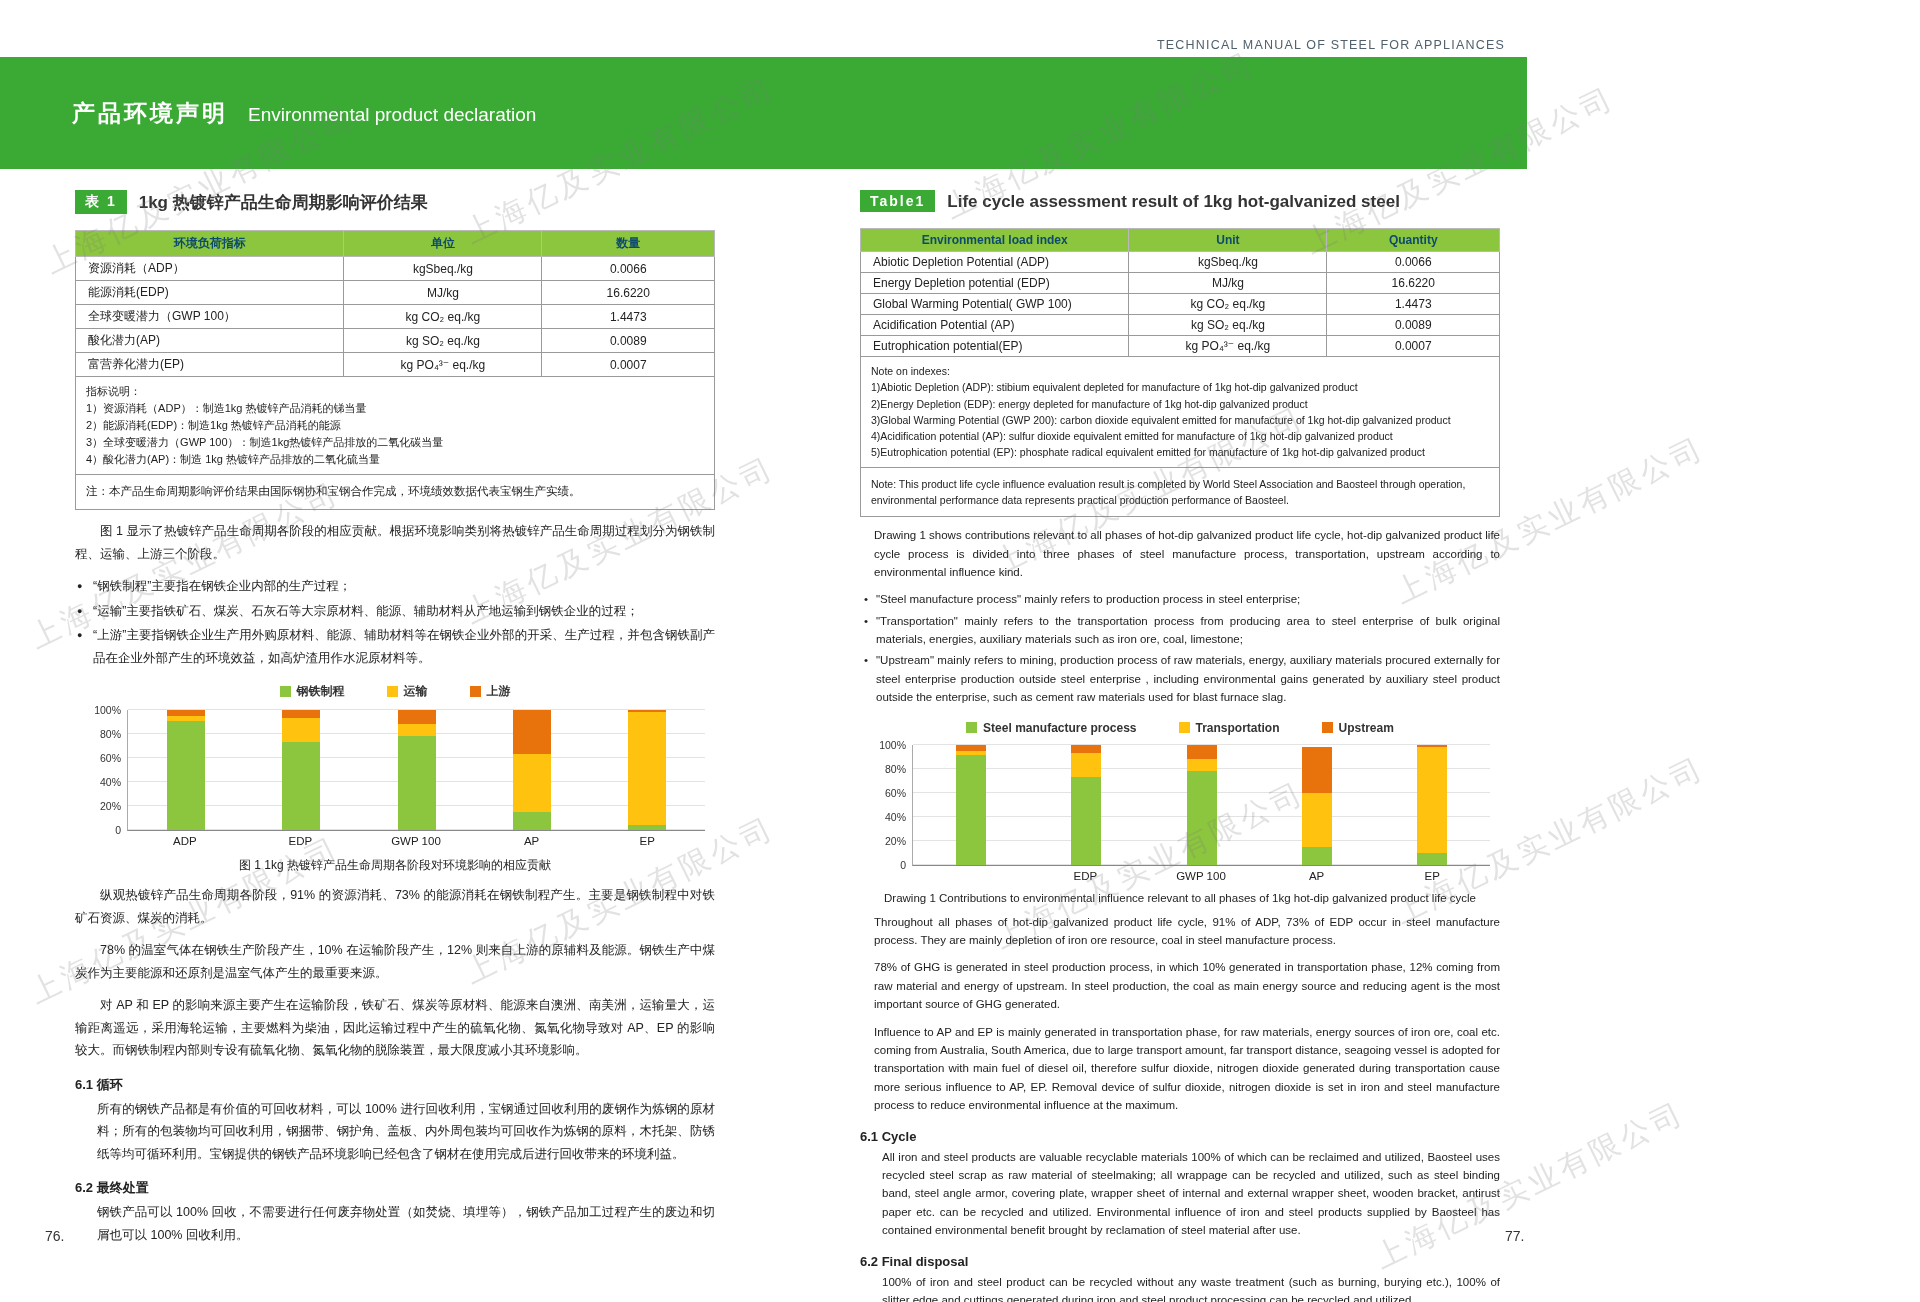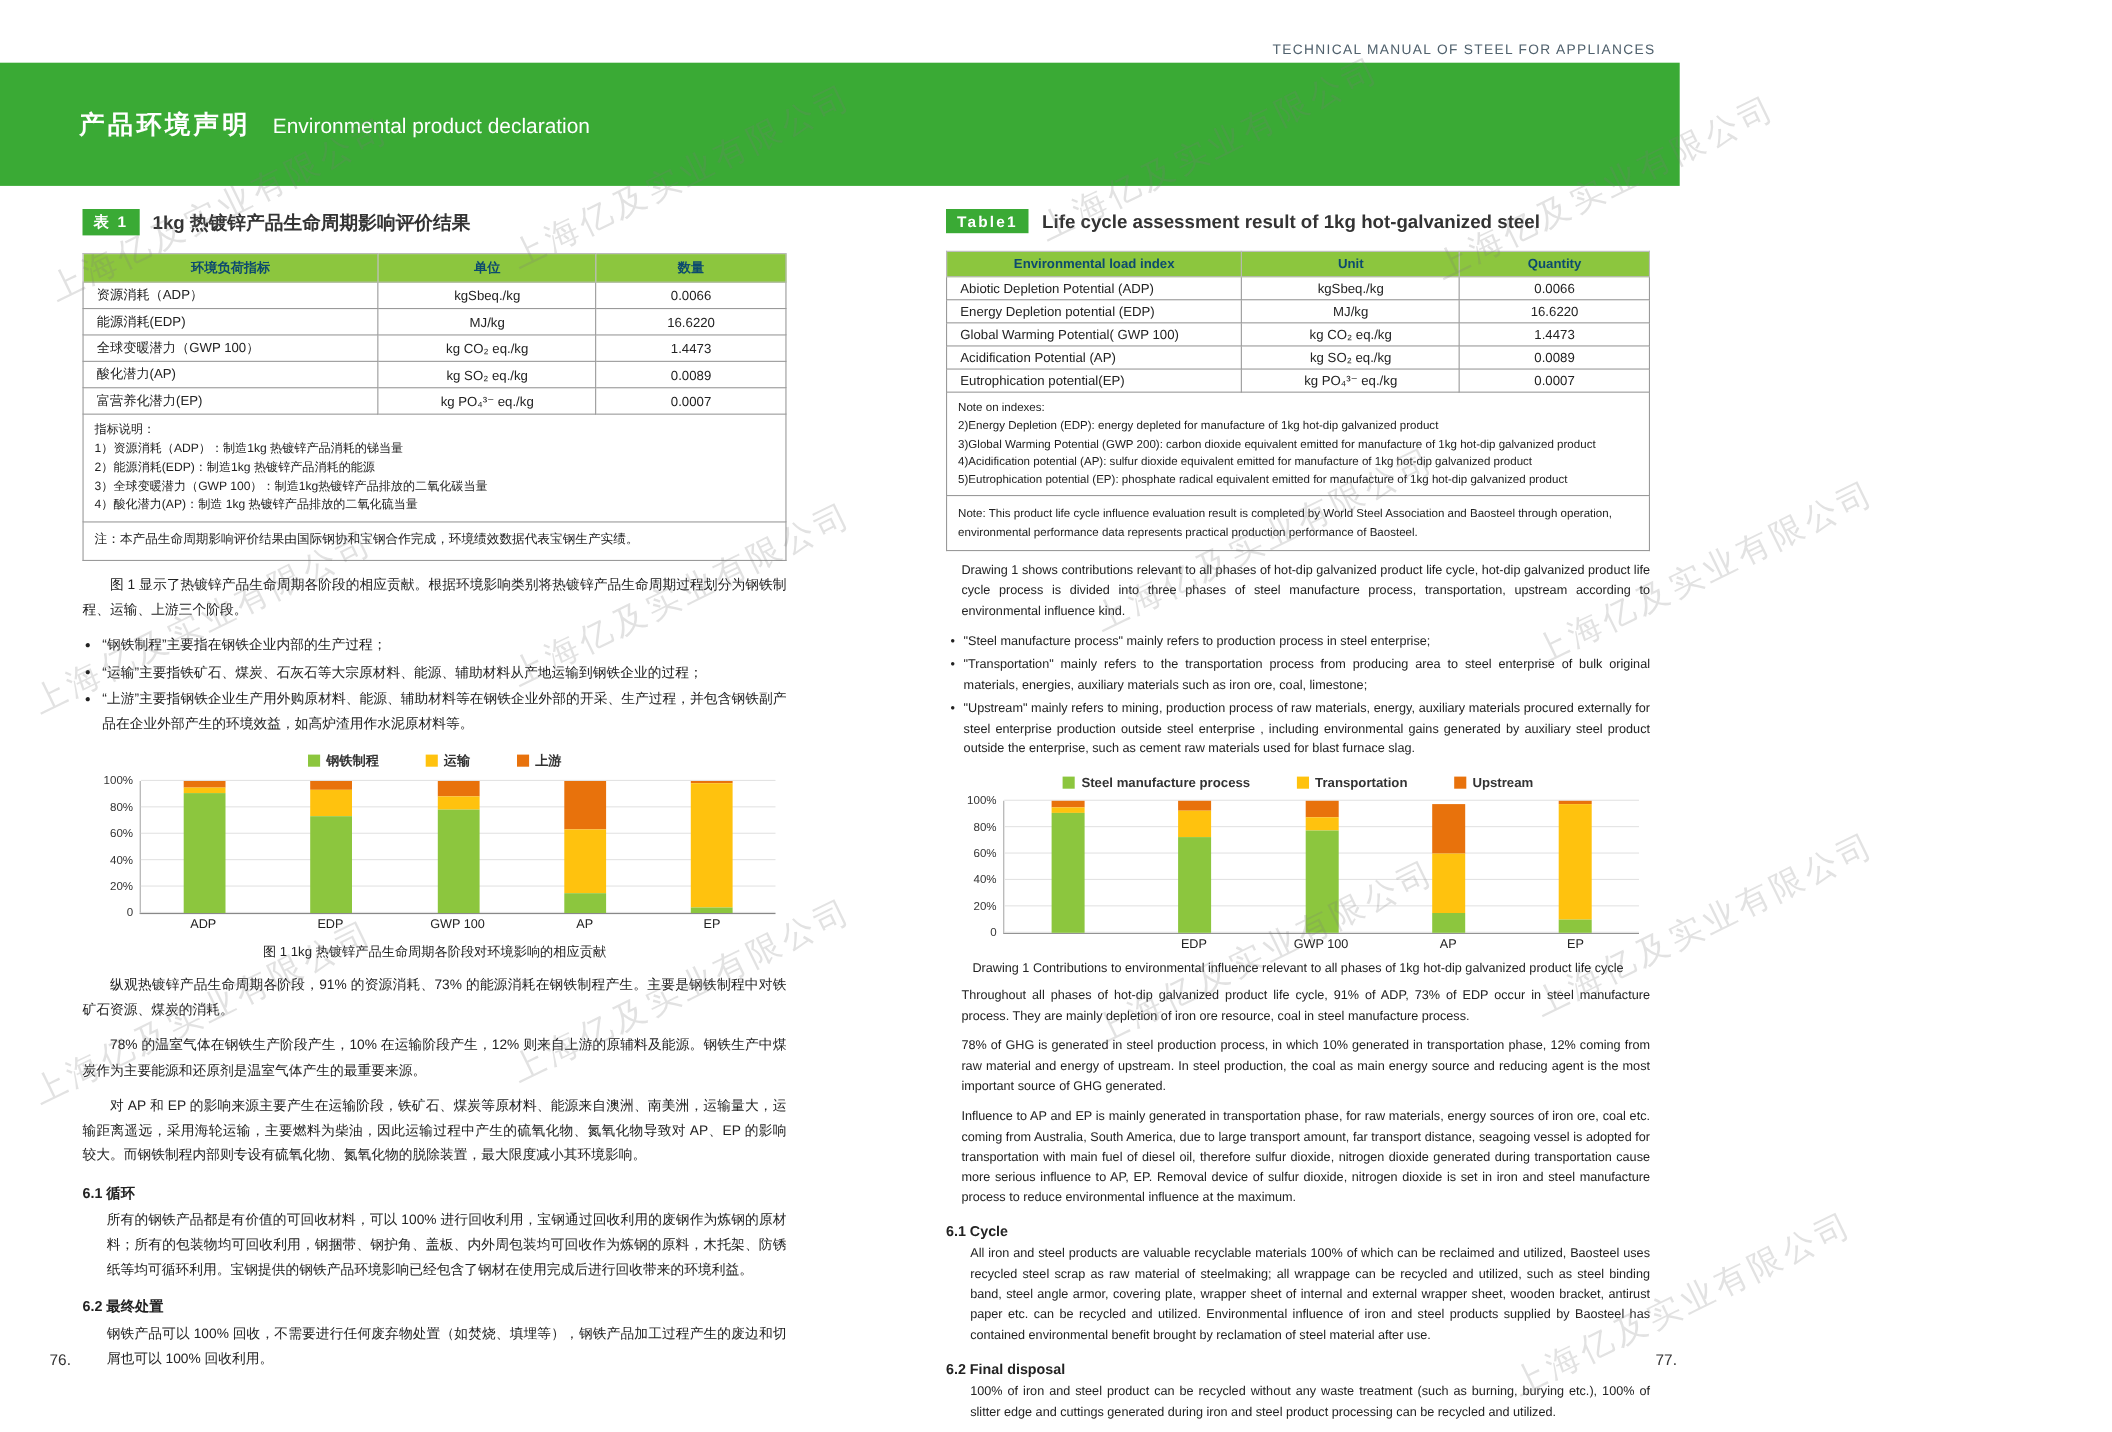--- a/index.html
+++ b/index.html
@@ -286,20 +286,21 @@
           <td class="c1">Eutrophication potential(EP)</td>
           <td>kg PO₄³⁻ eq./kg</td>
           <td>0.0007</td>
         </tr>
       </tbody>
   </table>
 
   <div class="notebox" style="font-size:10.5px">
     <div class="li">Note on indexes:</div>
     <div>
+        <div class="li">1)Abiotic Depletion (ADP): stibium equivalent depleted for manufacture of 1kg hot-dip galvanized product</div>
         <div class="li">2)Energy Depletion (EDP): energy depleted for manufacture of 1kg hot-dip galvanized product</div>
         <div class="li">3)Global Warming Potential (GWP 200): carbon dioxide equivalent emitted for manufacture of 1kg hot-dip galvanized product</div>
         <div class="li">4)Acidification potential (AP): sulfur dioxide equivalent emitted for manufacture of 1kg hot-dip galvanized product</div>
         <div class="li">5)Eutrophication potential (EP): phosphate radical equivalent emitted for manufacture of 1kg hot-dip galvanized product</div>
       </div>
   </div>
   <div class="notebox note2" style="font-size:10.5px">Note: This product life cycle influence evaluation result is completed by World Steel Association and Baosteel through operation, environmental performance data represents practical production performance of Baosteel.</div>
 
   <p class="para-en">Drawing 1 shows contributions relevant to all phases of hot-dip galvanized product life cycle, hot-dip galvanized product life cycle process is divided into three phases of steel manufacture process, transportation, upstream according to environmental influence kind.</p>
   <div>

